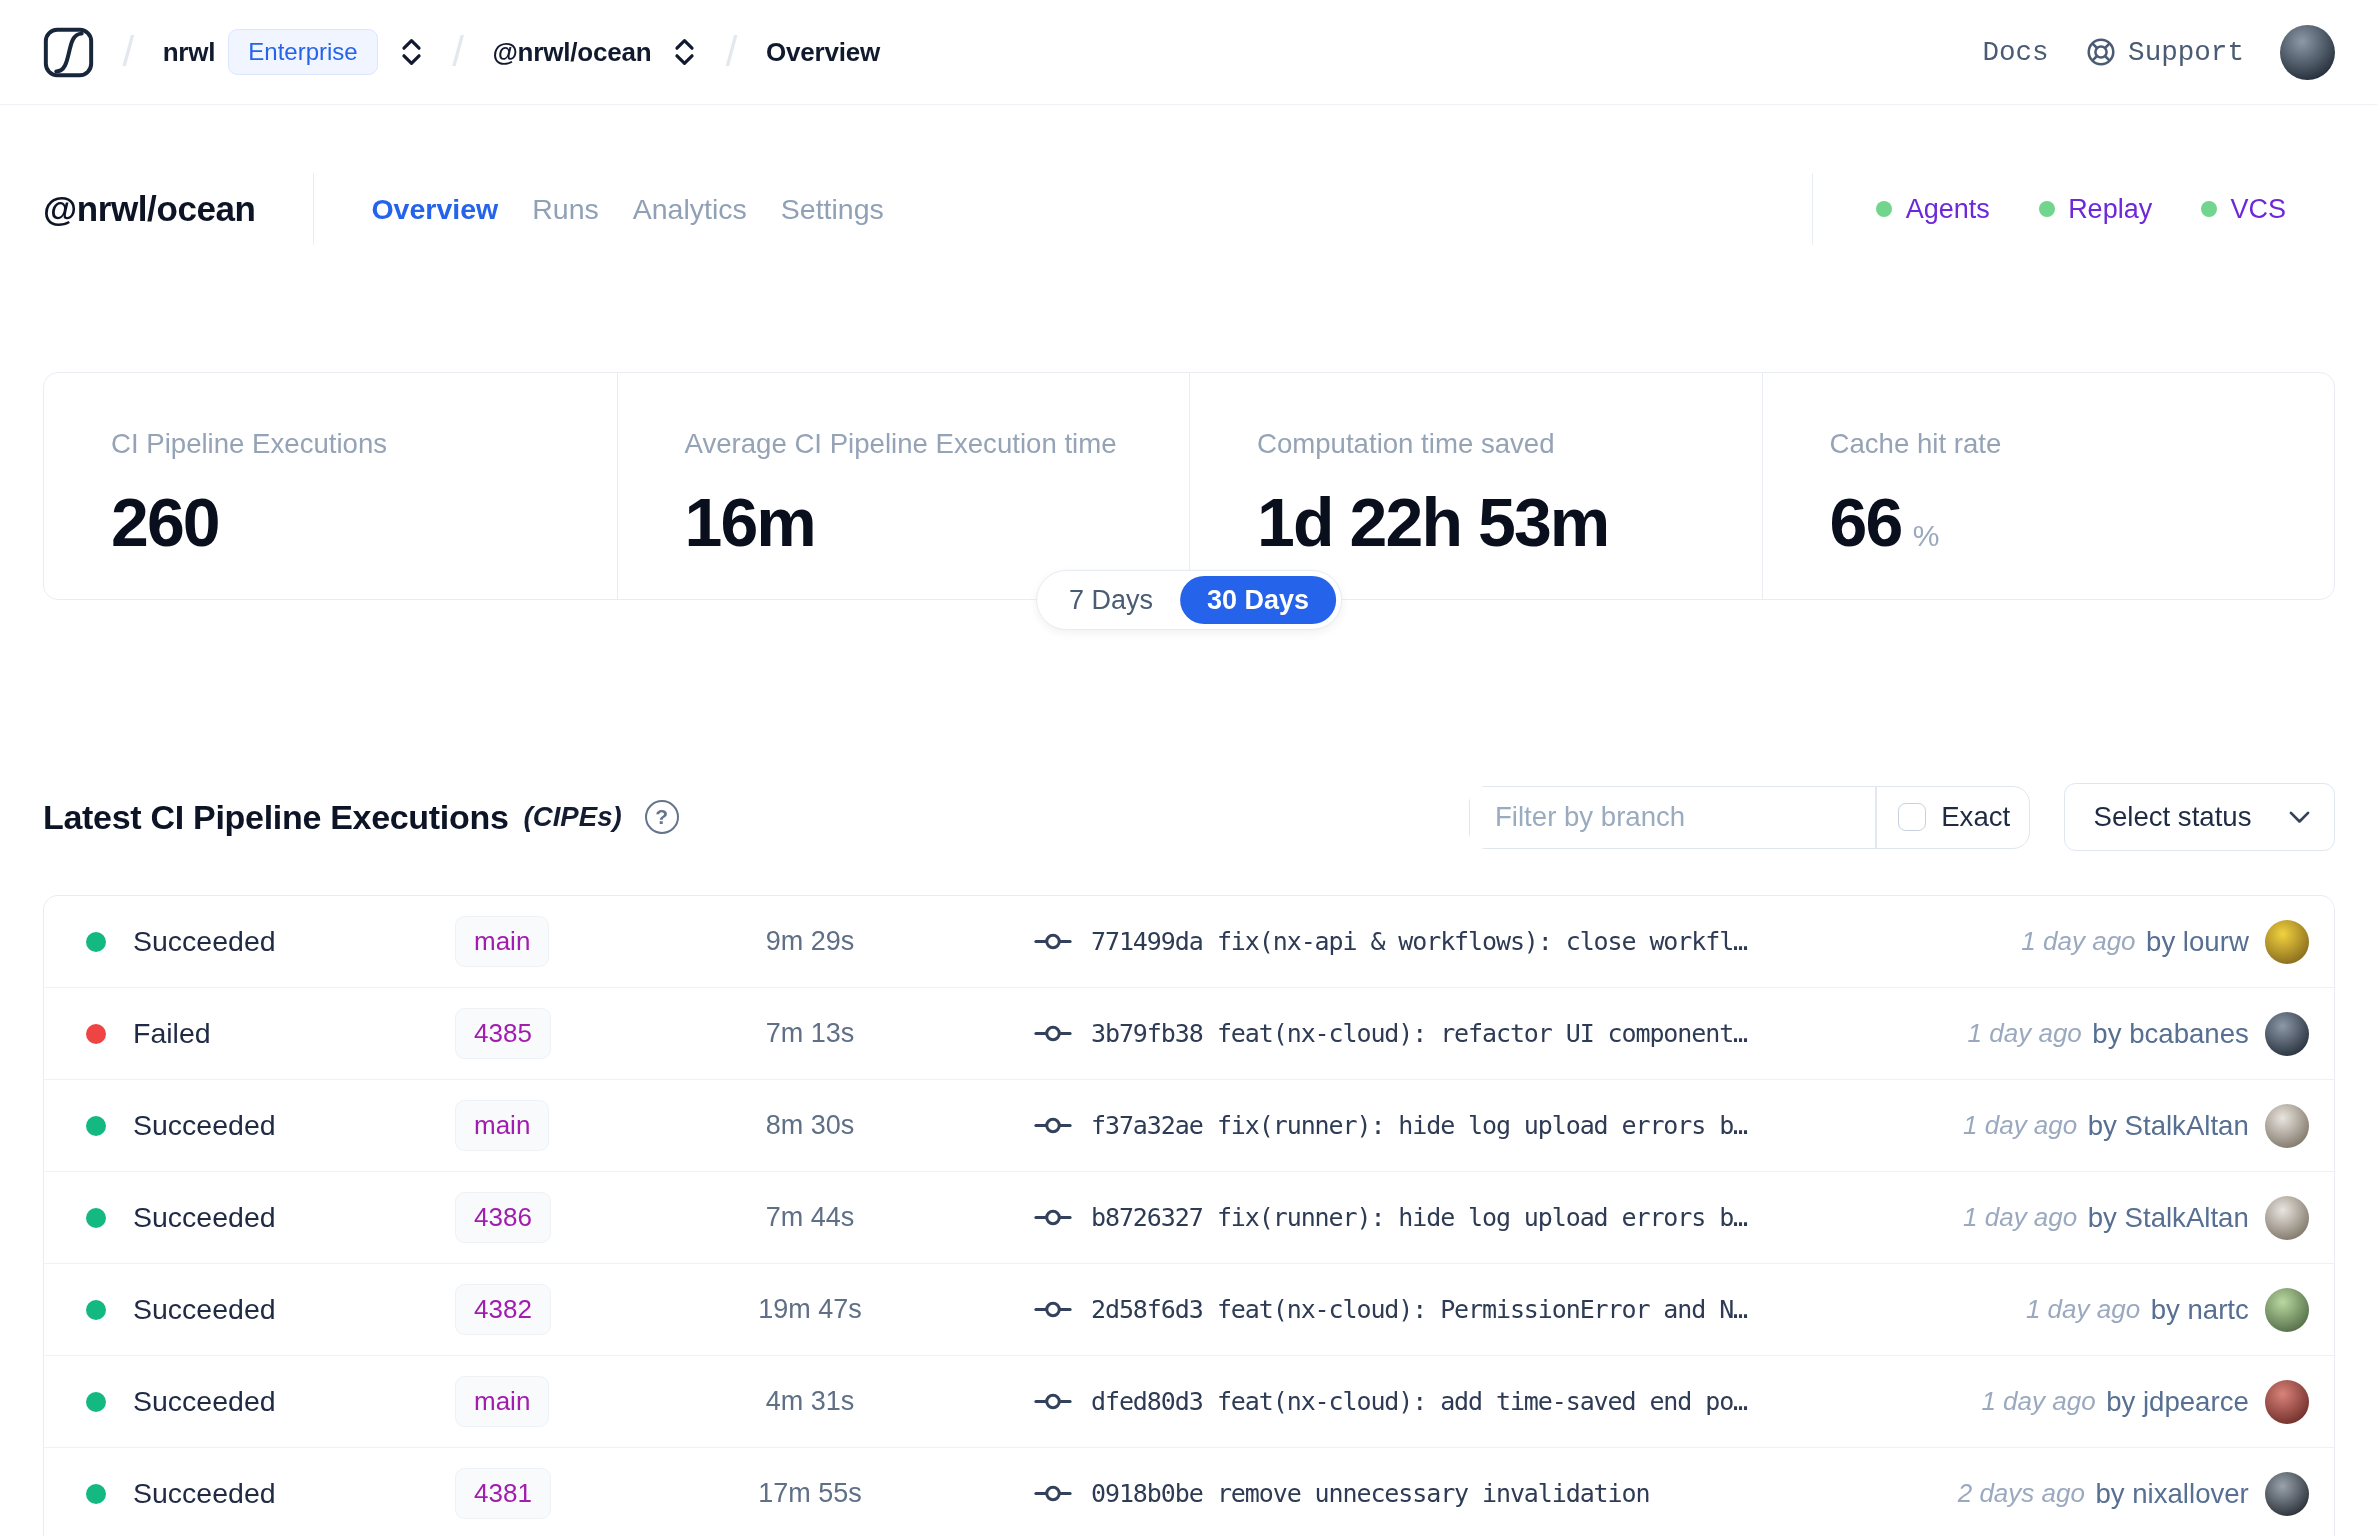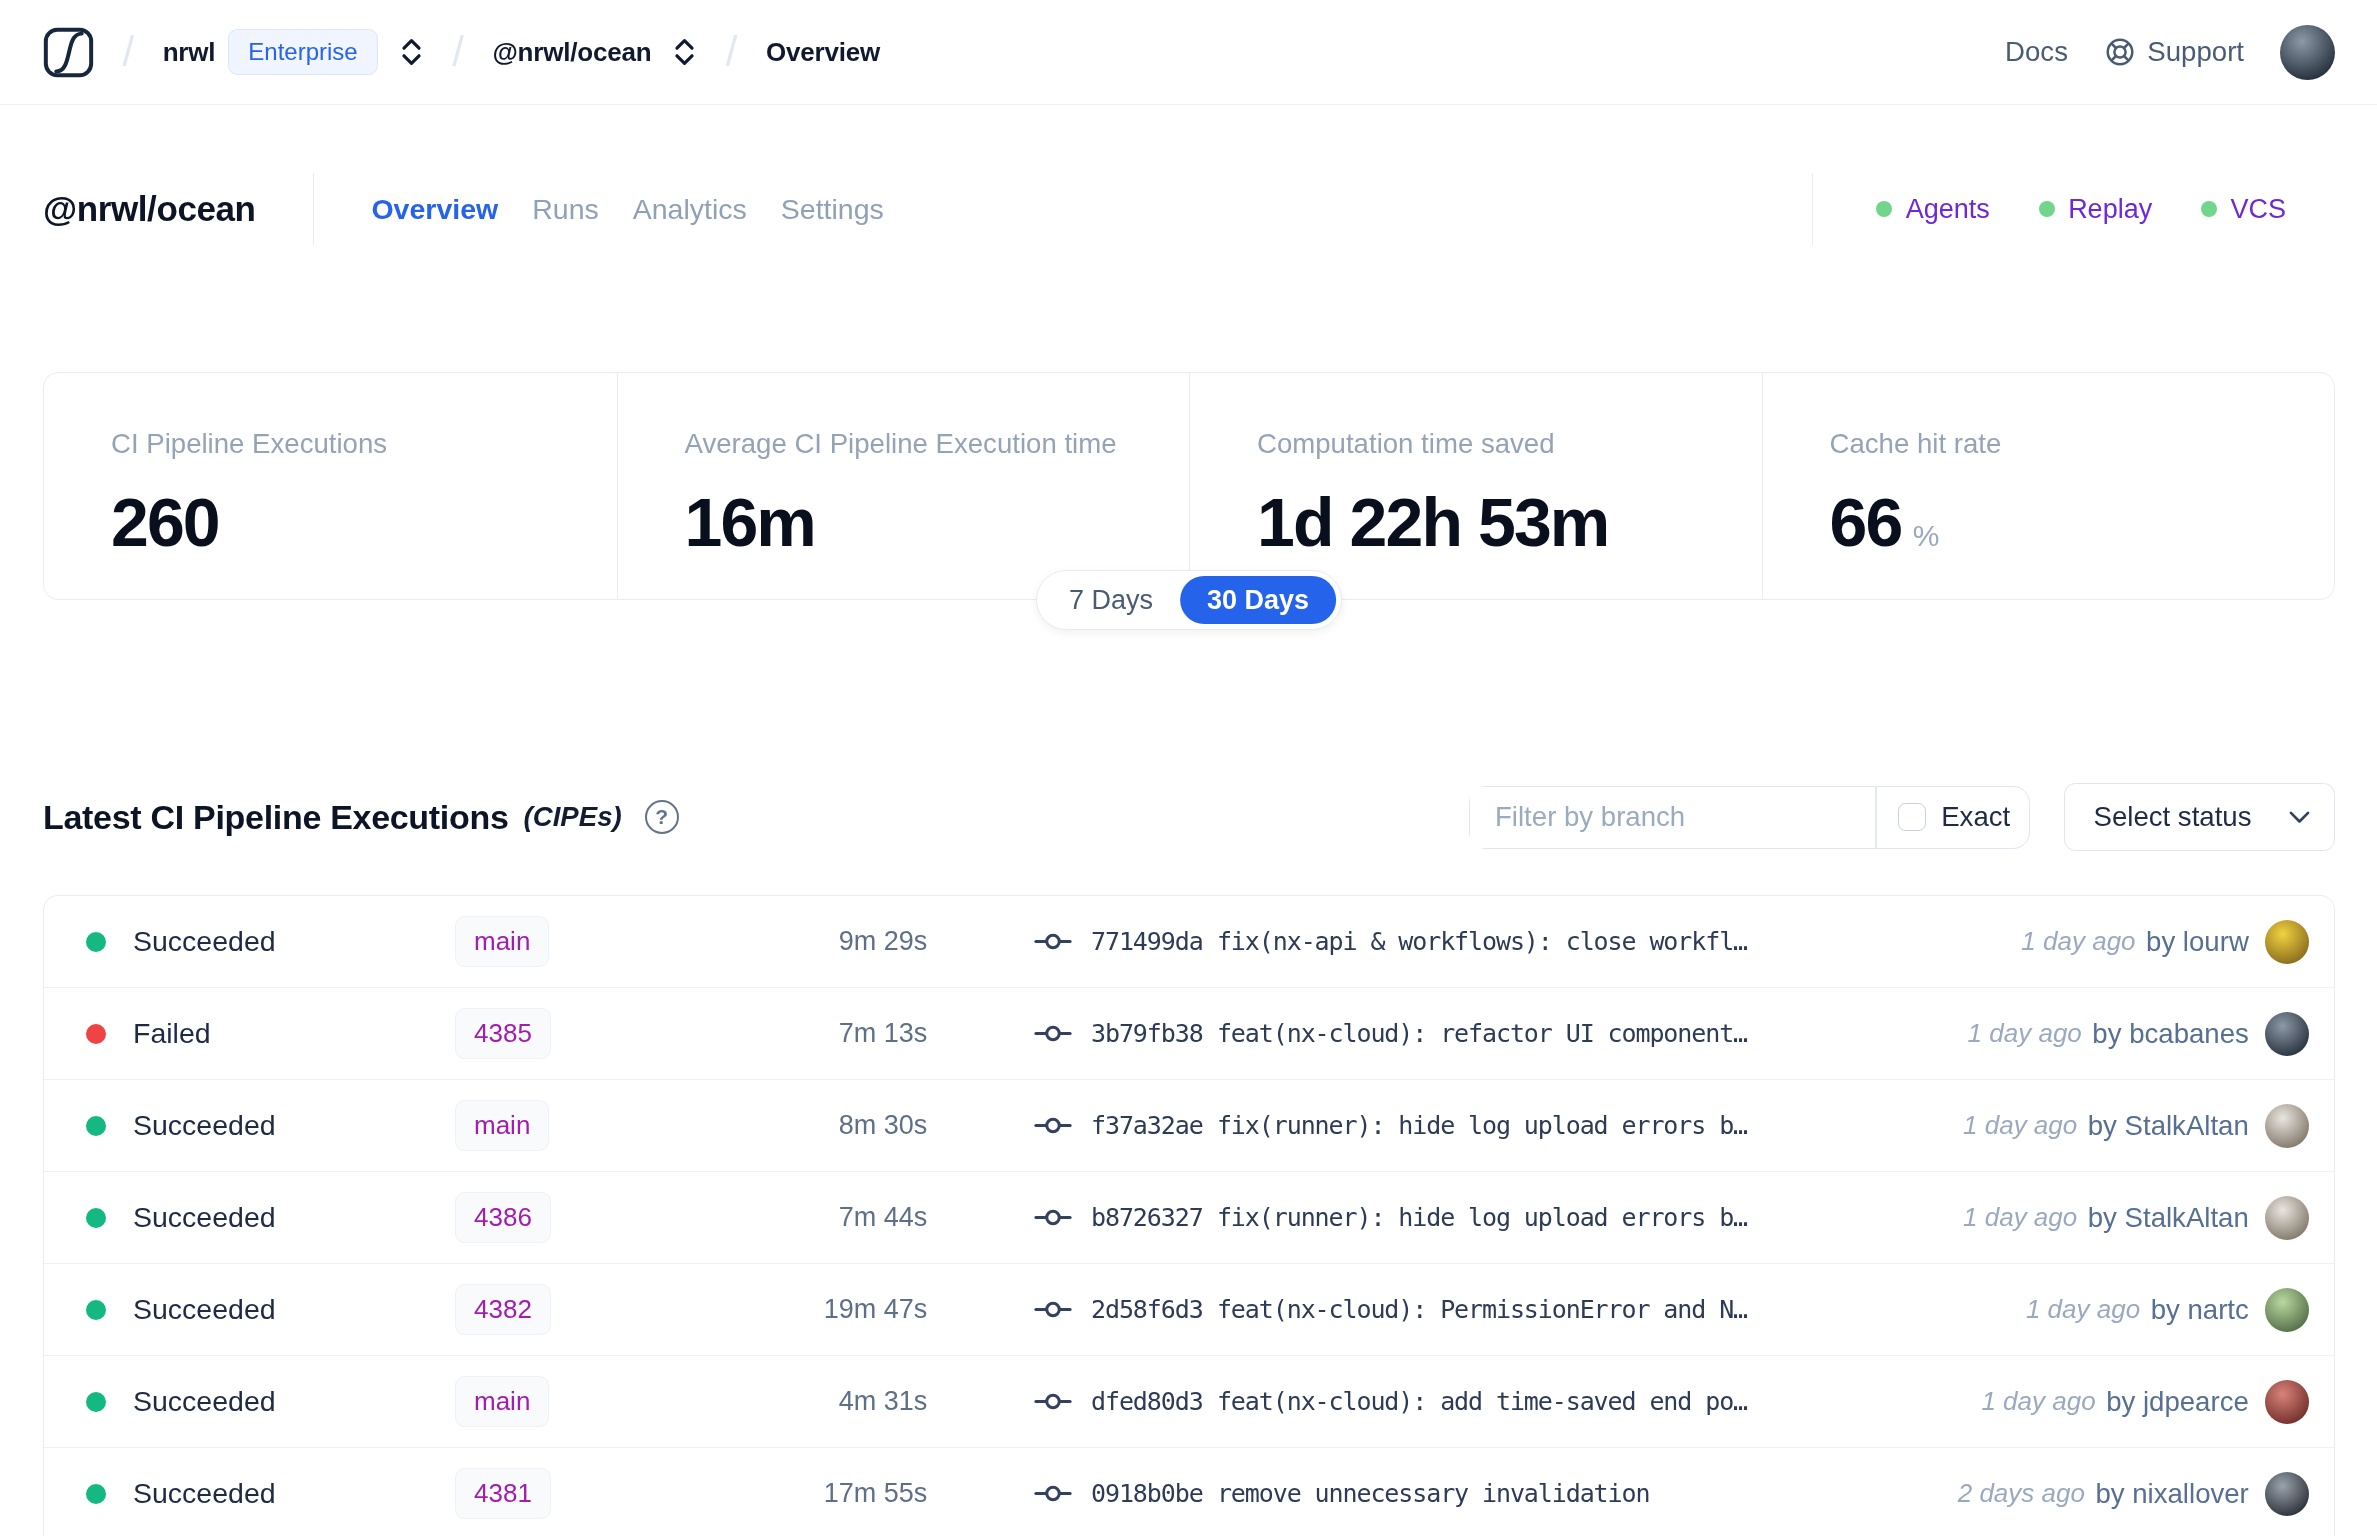--- a/index.html
+++ b/index.html
@@ -10,21 +10,21 @@
   .app-header { height:105px; display:flex; align-items:center; padding:0 43px;
     border-bottom:1.9px solid #eef1f5; background:#fff; }
   .crumb-slash { font-size:42px; font-weight:300; color:#e3e8ef; line-height:1; margin:0 28.5px; }
   .crumb-text { font-size:26px; font-weight:700; color:#10192e; letter-spacing:-0.2px; }
   .logo { width:51px; height:51px; display:block; cursor:pointer; }
   .org-group, .ws-group { display:flex; align-items:center; }
   .badge-enterprise { margin-left:13px; font-size:24px; font-weight:500; color:#2563eb;
     background:#f0f5ff; border:1.9px solid #dbe6fc; border-radius:9.5px; padding:7.6px 19px; }
   .updown { margin-left:21px; cursor:pointer; display:flex; align-items:center; }
   .header-right { margin-left:auto; display:flex; align-items:center; gap:36px; }
-  .hdr-link { font-size:27.6px; font-weight:500; color:#4a5b74; cursor:pointer; display:flex; align-items:center; gap:11.4px; }
+  .hdr-link { font-size:27.6px; font-weight:500; color:#4a5b74; cursor:pointer; display:flex; align-items:center; gap:11.4px;font-family:Liberation Mono, monospace; }
   .avatar-lg { width:55px; height:55px; border-radius:50%; cursor:pointer;
     background:radial-gradient(circle at 40% 30%, #8d99a8 0%, #242e3a 80%); }
 
   
   .content { padding:0 43px; }
 
   .ws-row { margin-top:67px; display:flex; align-items:center; height:74px; }
   .ws-title { font-size:35px; font-weight:700; color:#0c1426; letter-spacing:-0.4px; }
   .v-div { width:1.9px; height:72px; background:#e8edf3; margin:0 57px; }
   .tabs { display:flex; align-items:center; gap:34px; }
@@ -78,21 +78,21 @@
   .cipe-table { margin-top:44px; border:1.9px solid #e9edf3; border-bottom:none;
     border-radius:15px 15px 0 0; overflow:hidden; background:#fff; }
   .row { display:grid; grid-template-columns:411px 238px 238px 1fr auto; align-items:center;
     height:92px; border-bottom:1.9px solid #eef2f7; cursor:pointer; }
   .status-cell { display:flex; align-items:center; gap:27px; padding-left:42px; }
   .dot { width:20px; height:20px; border-radius:50%; background:var(--succeeded); flex:none; }
   .dot.failed { background:var(--failed); }
   .status-label { font-size:28.5px; font-weight:500; color:#1f2a44; }
   .branch-badge { display:inline-block; font-size:26px; font-weight:500; color:#a21caf;
     background:#f8fafc; border:1.9px solid #eef1f6; border-radius:9.5px; padding:8.6px 18px; }
-  .duration-cell { font-size:27px; color:#5f6f86; text-align:right; padding-right:3.8px; }
+  .duration-cell { font-size:27px; color:#5f6f86; text-align:center; padding-right:3.8px; }
   .commit-cell { display:flex; align-items:center; gap:19px; padding-left:103px; overflow:hidden; }
   .commit-text { display:flex; gap:14.3px; font-family:"DejaVu Sans Mono","Liberation Mono",monospace;
     font-size:25px; letter-spacing:-1.1px; color:#2e3b55; white-space:nowrap; }
   .meta-cell { display:flex; align-items:center; justify-content:flex-end; gap:10.5px; padding-right:25px; }
   .meta-time { font-size:26px; font-style:italic; color:#9aa9bf; }
   .meta-author { font-size:27.6px; font-weight:500; color:#566f92; }
   .avatar-sm { width:44px; height:44px; border-radius:50%; margin-left:5.7px; flex:none;
     background:#cbd5e1; }
   svg.icon { display:block; }
 </style>

